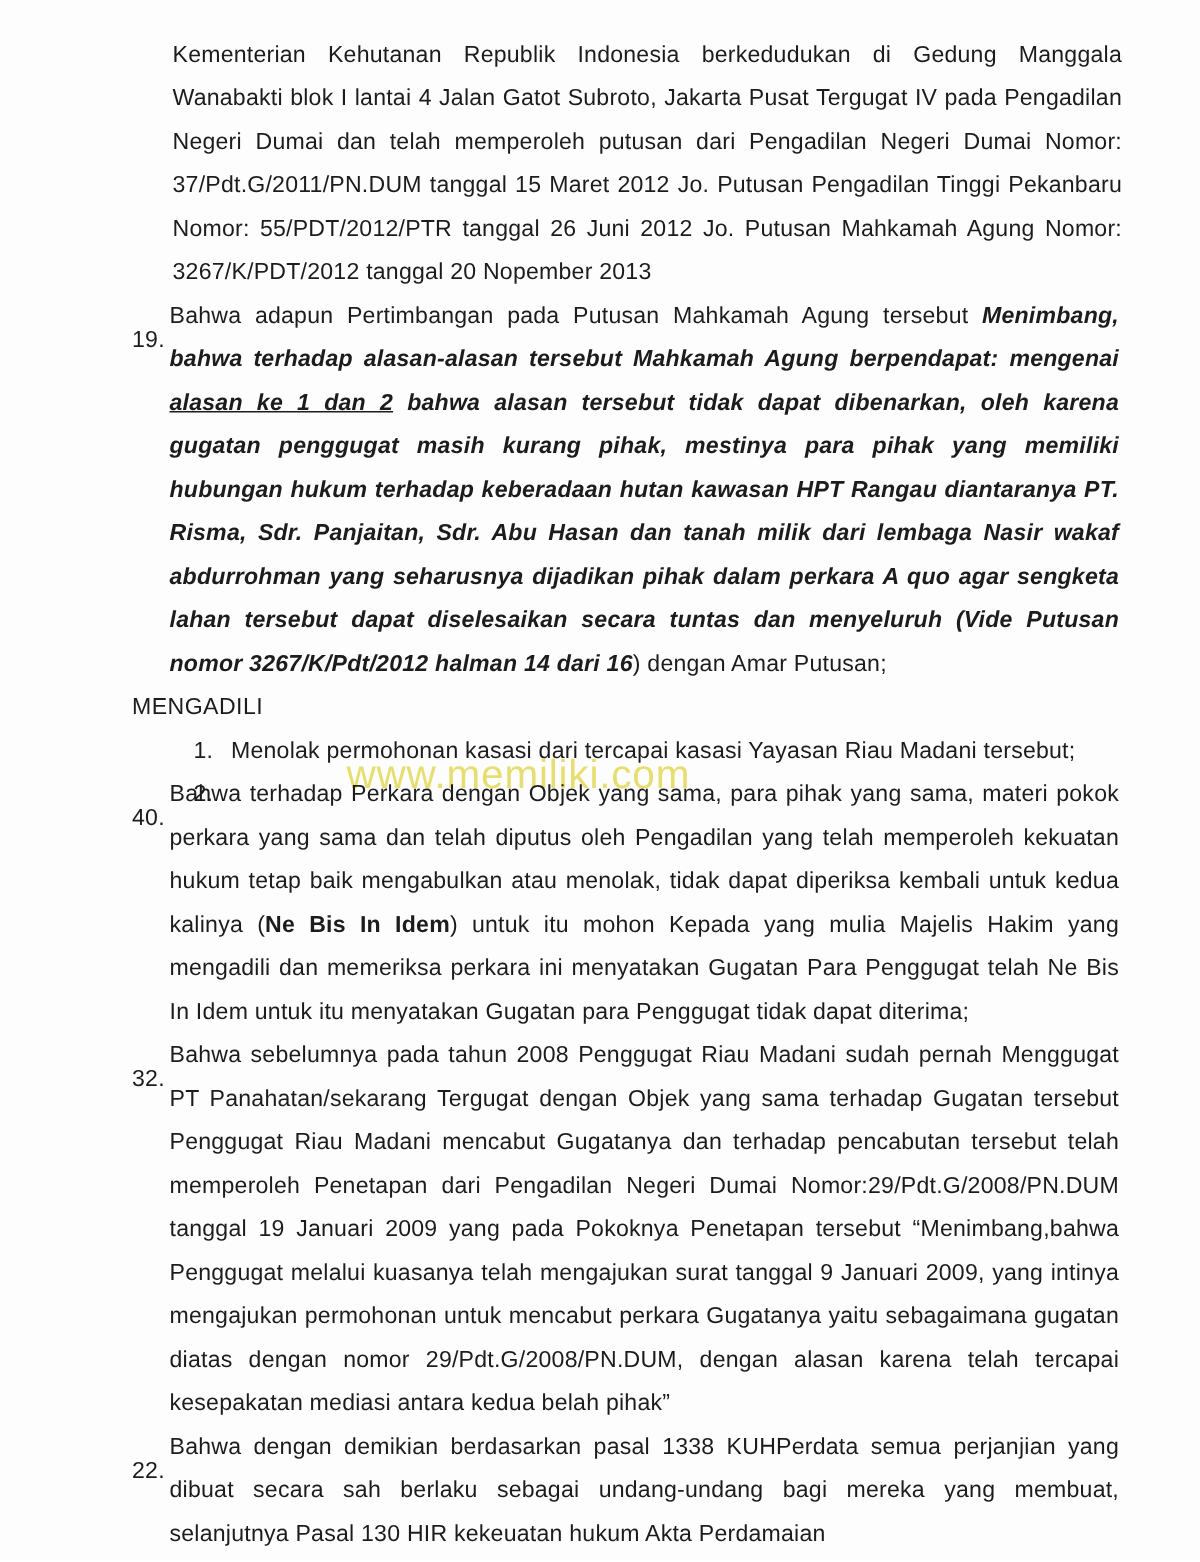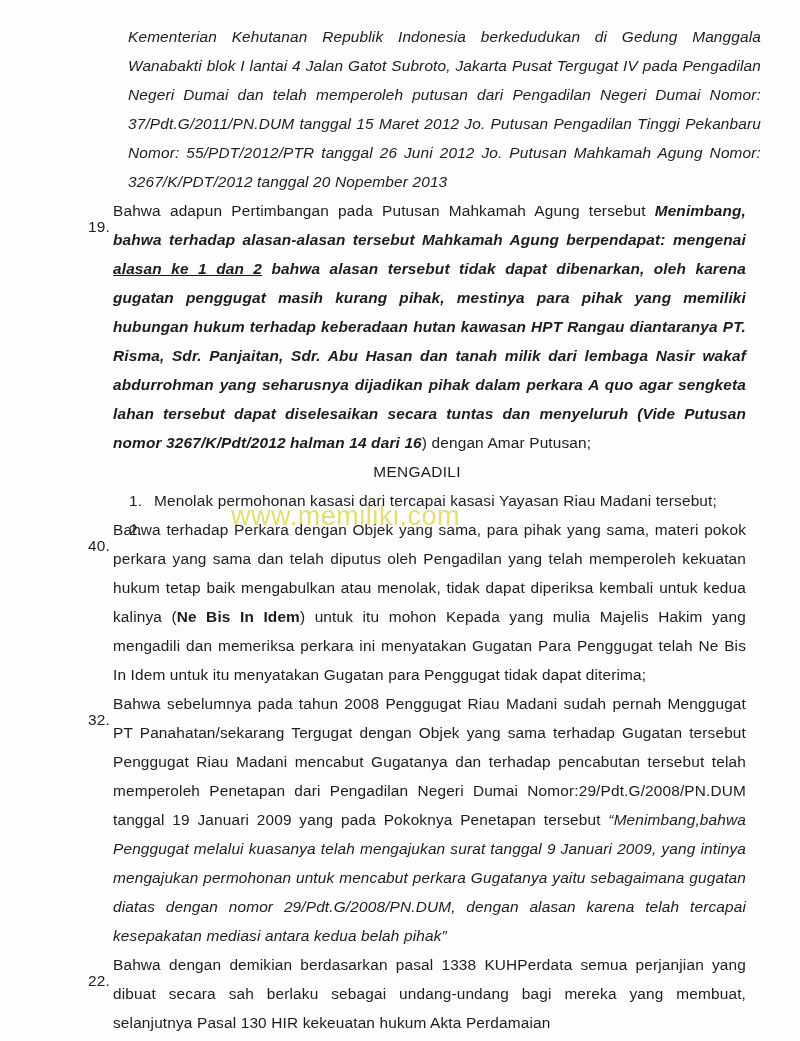--- a/index.html
+++ b/index.html
@@ -38,23 +38,22 @@
     text-justify: inter-word;
     font-size: 15.4px;
     line-height: 29px;
     margin: 0;
     letter-spacing: 0.01em;
     color: #1c1c1c;
   }
 
   
   .lead {
-    margin-left: 40px;
+    margin-left: 27px;
     width: 633px;
-    font-style: italic;
   }
 
   
   .num-item {
     position: relative;
     padding-left: 25px;
     margin-top: 0;
   }
   .num-marker {
     position: absolute;
@@ -66,32 +65,31 @@
     text-align: left;
     white-space: nowrap;
     color: #1c1c1c;
   }
 
   .ital {
     font-style: italic;
     font-weight: bold;
   }
   .ital-light {
-    font-style: italic;
   }
   .und {
     text-decoration: underline;
   }
   .bold {
     font-weight: bold;
   }
 
   
   .heading-center {
-    text-align: center;
+    text-align: left;
     font-size: 15.4px;
     line-height: 29px;
     margin: 0;
     letter-spacing: 0.02em;
     color: #1c1c1c;
   }
 
   
   .sub-list {
     margin: 0;

